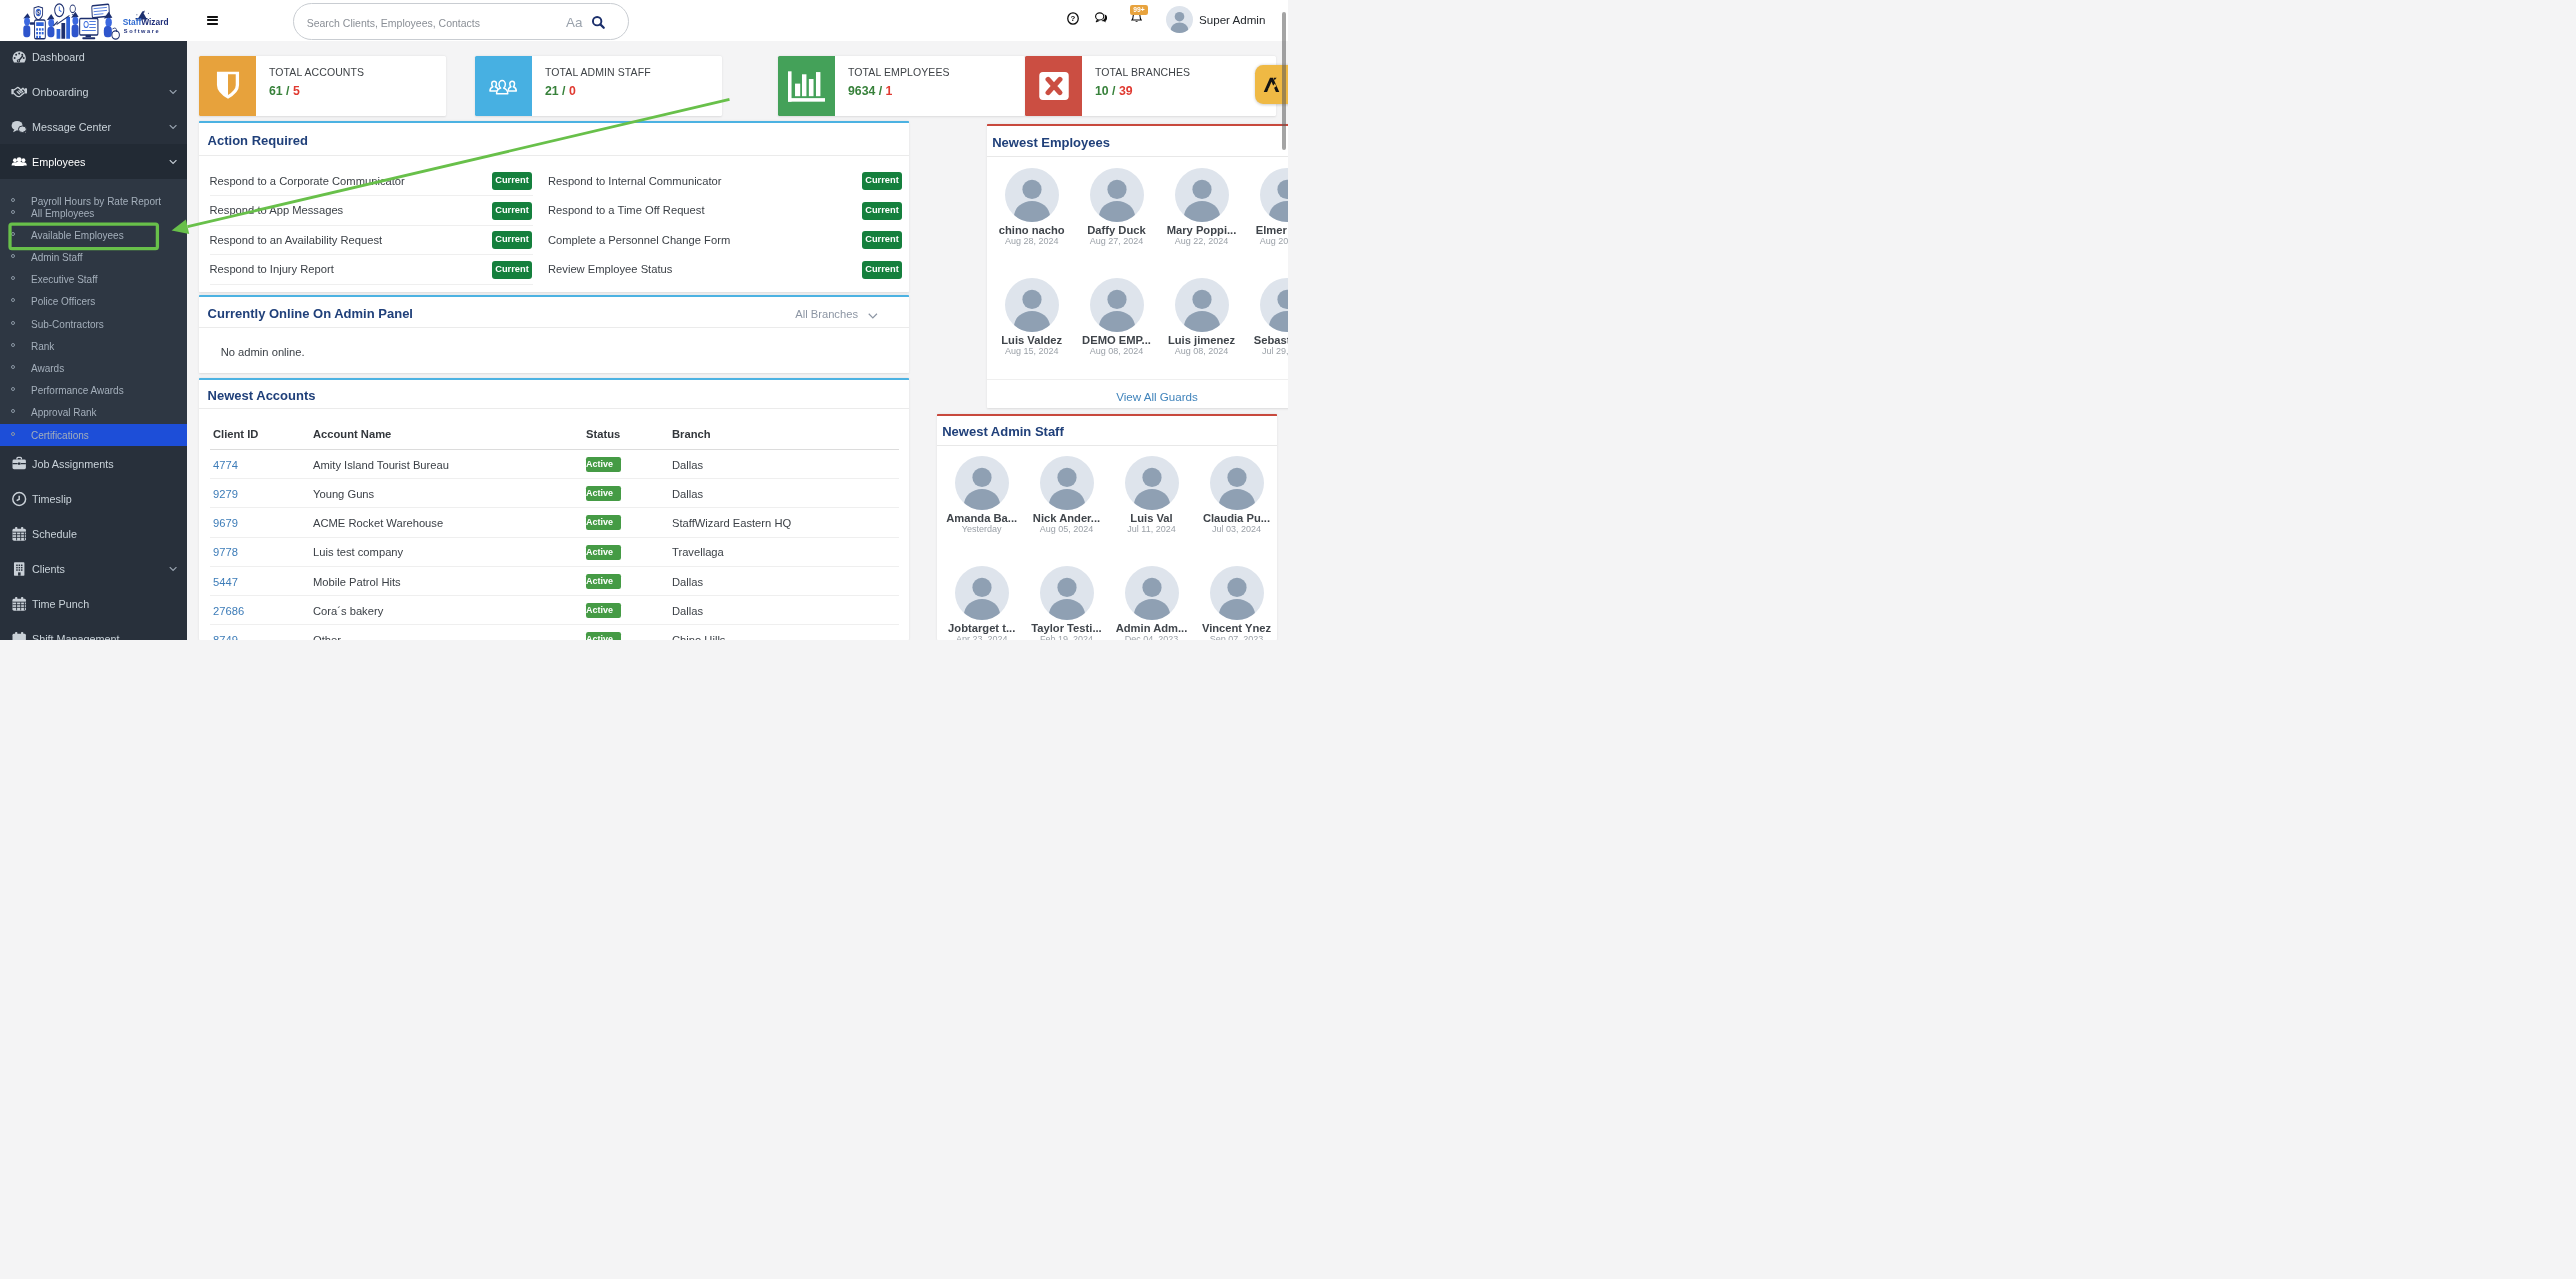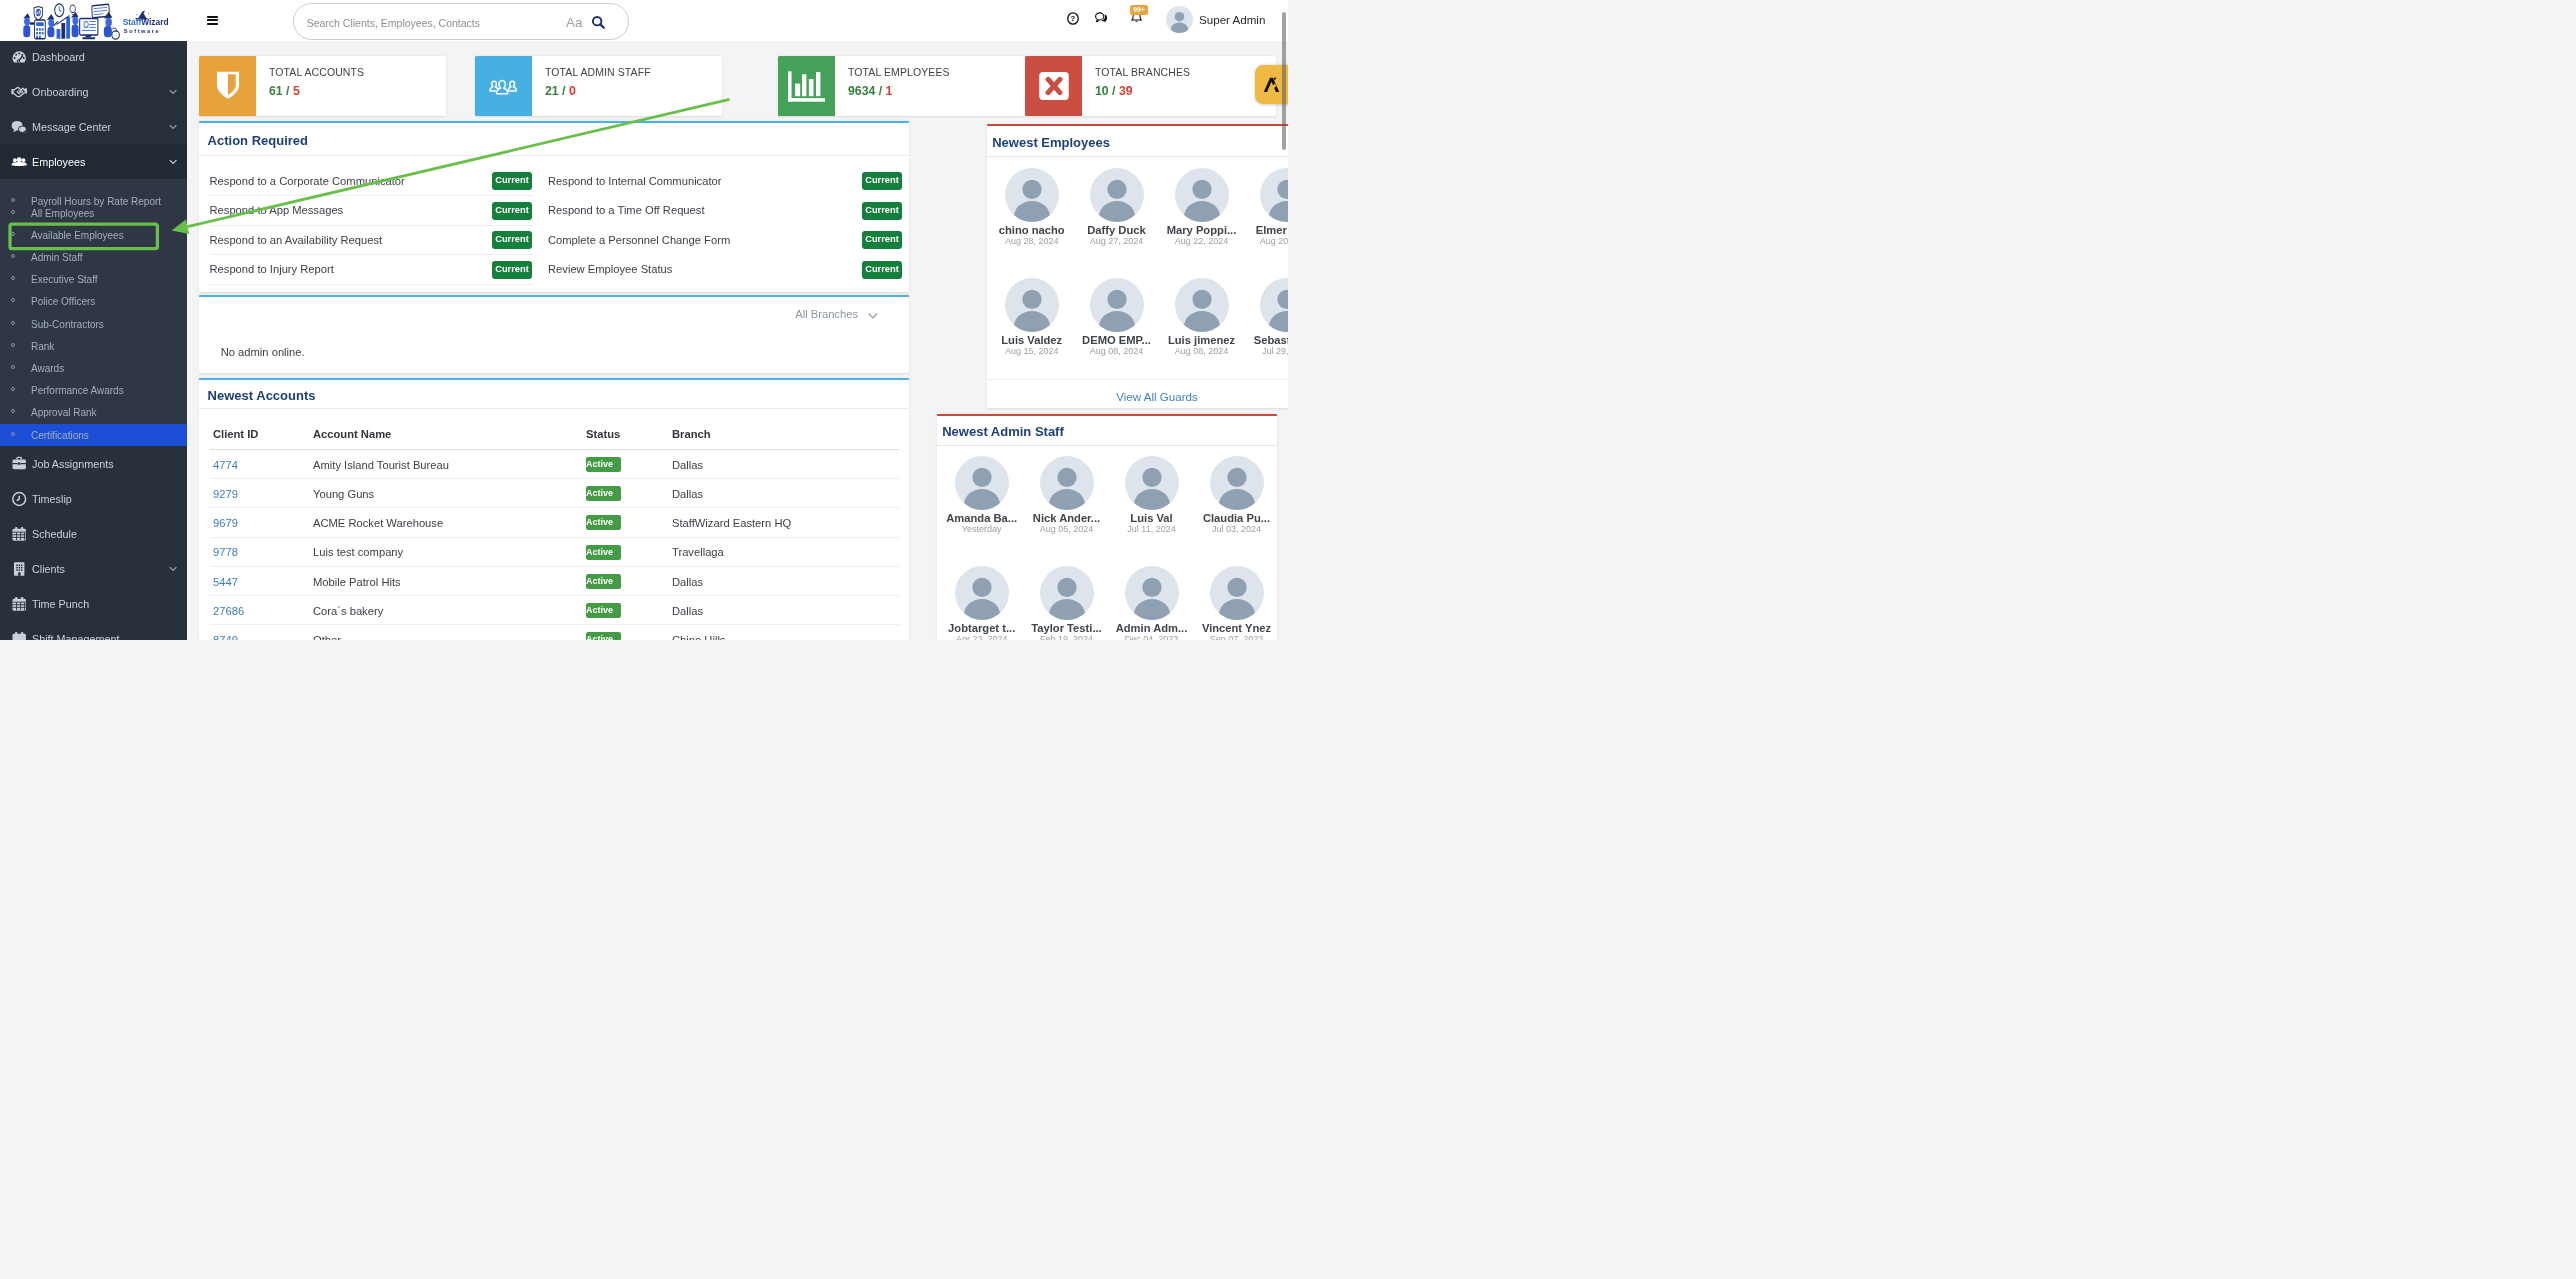--- a/index.html
+++ b/index.html
@@ -430,20 +430,23 @@
   <div class="btn-cur" style="left:663px;top:49px;">Current</div>
   <span class="acr-txt" style="left:349px;top:81px;">Respond to a Time Off Request</span>
   <div class="btn-cur" style="left:663px;top:79px;">Current</div>
   <span class="acr-txt" style="left:349px;top:111px;">Complete a Personnel Change Form</span>
   <div class="btn-cur" style="left:663px;top:108px;">Current</div>
   <span class="acr-txt" style="left:349px;top:140px;">Review Employee Status</span>
   <div class="btn-cur" style="left:663px;top:138px;">Current</div>
 </div>
 
 <div class="card bt-blue" style="left:199px;top:295px;width:710px;height:78px;">
+  <div class="chead" style="height:29px;">
+      <span class="ctitle" style="top:6.7px;">Currently Online On Admin Panel</span>
+    </div>
   <span style="position:absolute;right:51px;top:11.2px;font-size:11.2px;color:#8d96a4;">All Branches</span>
   <svg style="position:absolute;right:31px;top:16.4px" width="9.7" height="6" viewBox="0 0 13 8">
       <path d="M1 1 l5.5 5.5 L12 1" fill="none" stroke="#8d96a4" stroke-width="1.6"></path>
     </svg>
   <span class="acr-txt" style="left:21.7px;top:49px;">No admin online.</span>
 </div>
 
 <div class="card bt-blue" style="left:199px;top:378px;width:710px;height:262px;">
   <div class="chead" style="height:27px;">
       <span class="ctitle" style="top:6px;">Newest Accounts</span>

